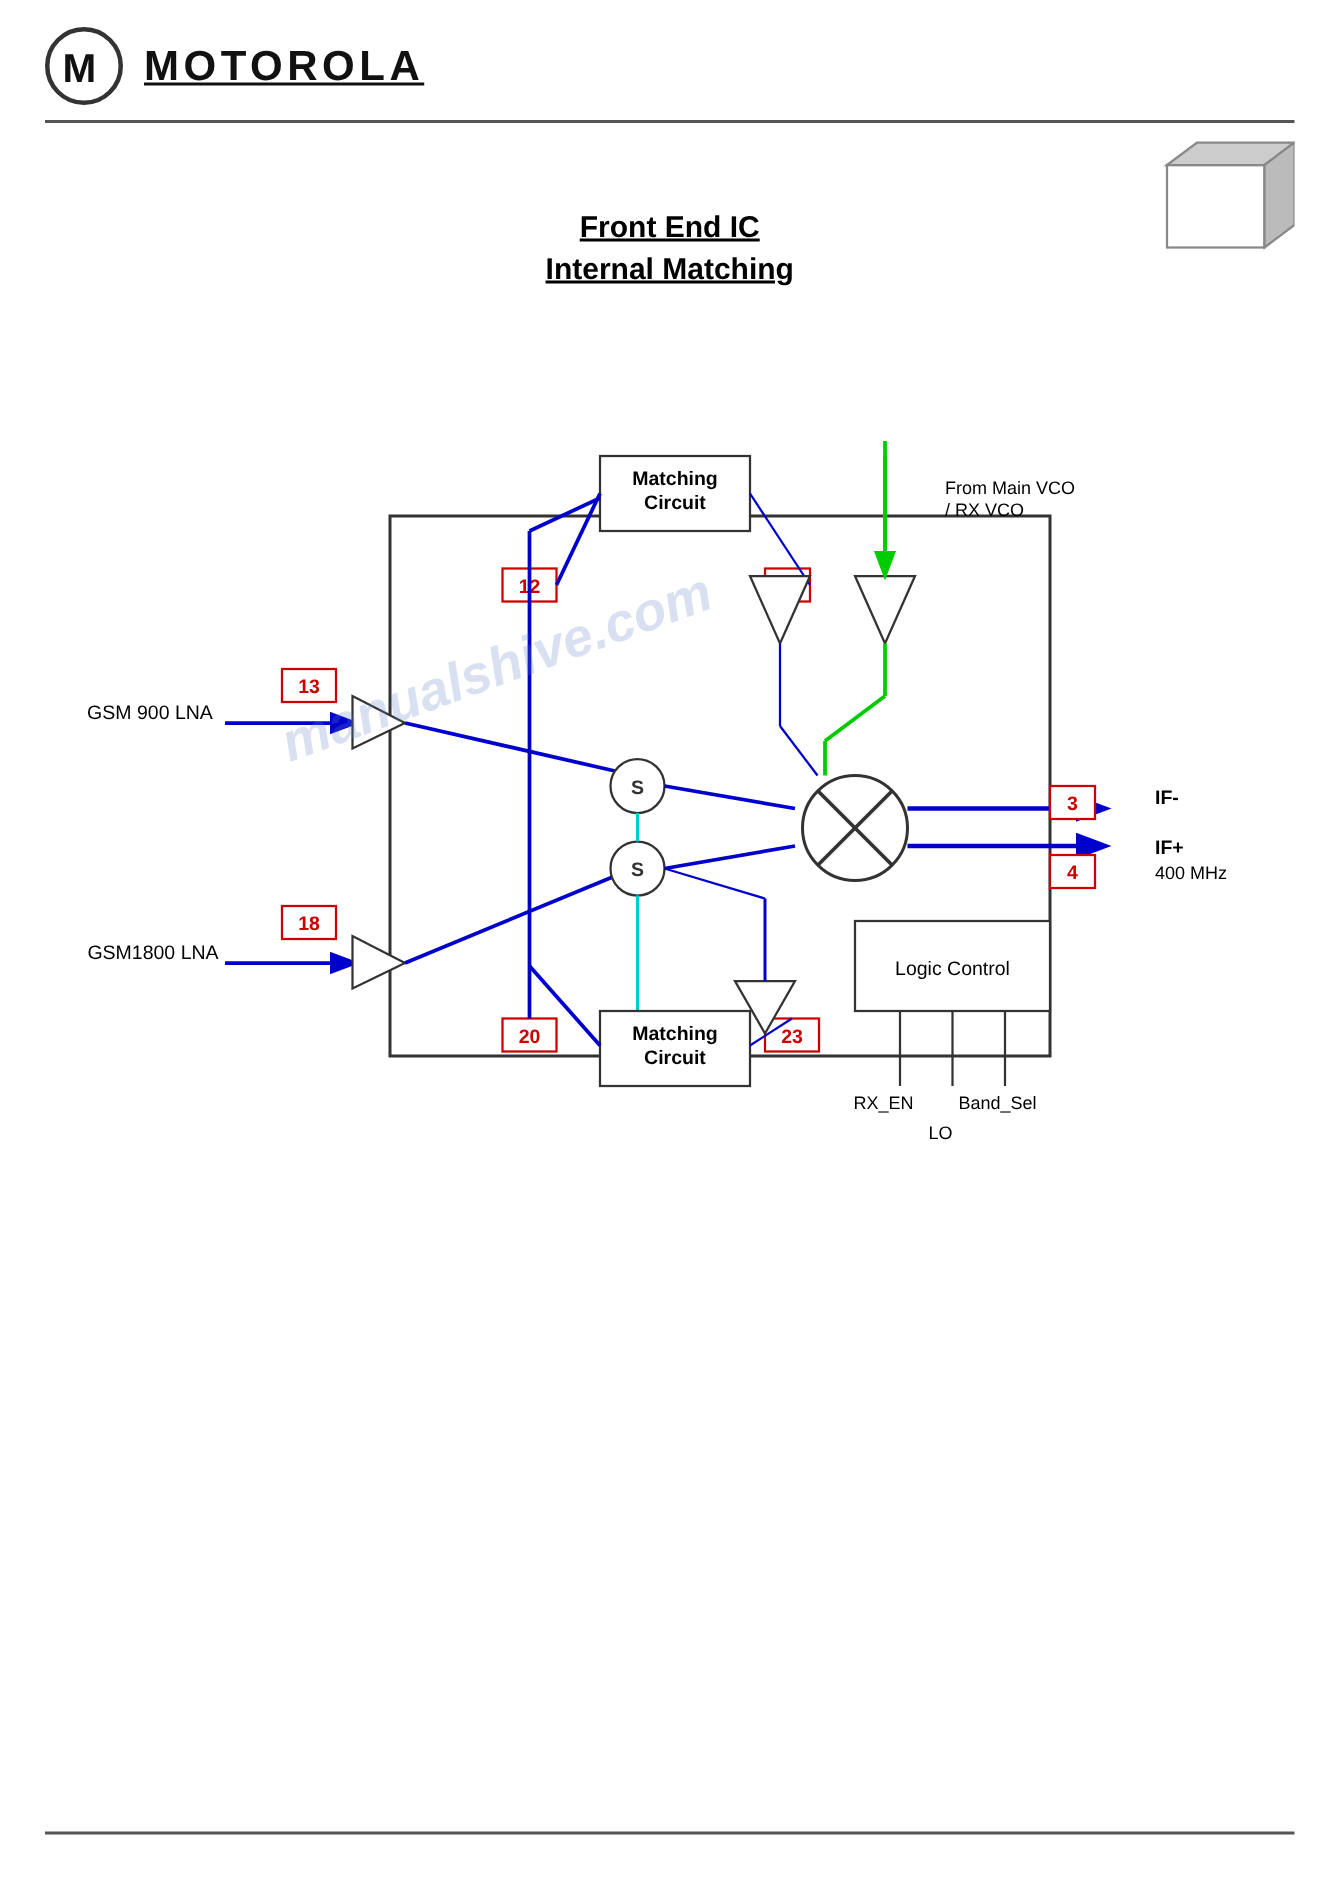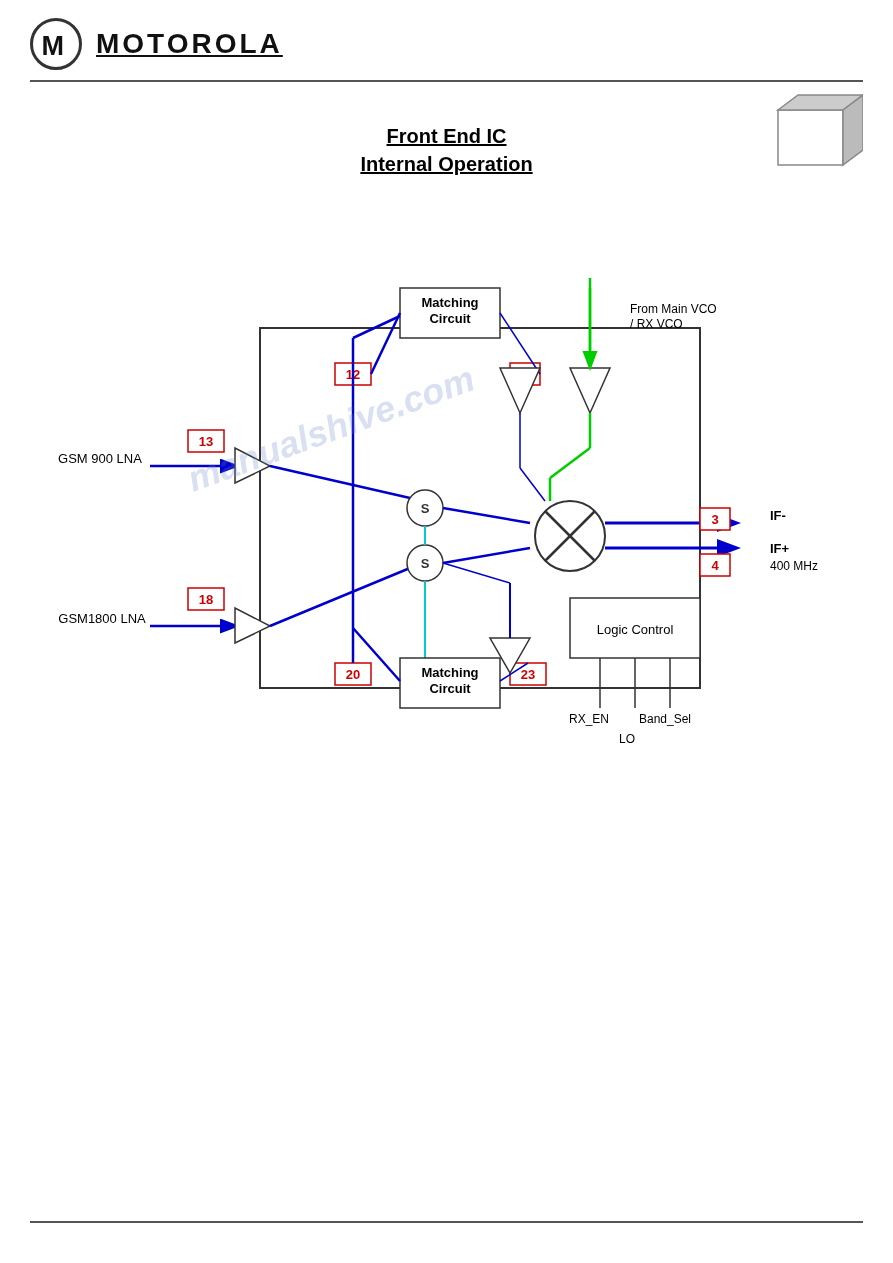--- a/index.html
+++ b/index.html
@@ -50,21 +50,21 @@
     .top-right-box {
       position: absolute;
       top: 90px;
       right: 30px;
       width: 100px;
       height: 80px;
     }
 
     
     .main-content {
-      padding: 20px 40px;
+      padding: 36px 40px;
       position: relative;
     }
 
     
     .diagram-title {
       text-align: center;
       margin: 20px 0 30px 0;
     }
     .diagram-title h2 {
       font-size: 20px;
@@ -134,21 +134,21 @@
 
     <polygon points="80,20 100,5 100,60 80,75" fill="#bbb" stroke="#888" stroke-width="1.5"></polygon>
   </svg>
 </div>
 
 <div class="main-content">
 
   <div class="diagram-title">
     <h2>
       <span>Front End IC</span><br>
-      <span>Internal Operation</span>
+      <span>Internal Matching</span>
     </h2>
   </div>
 
   <div class="diagram-container">
     
     
     <div class="watermark">manualshive.com</div>
 
     <svg class="diagram" viewBox="0 0 820 580" xmlns="http://www.w3.org/2000/svg">
 

